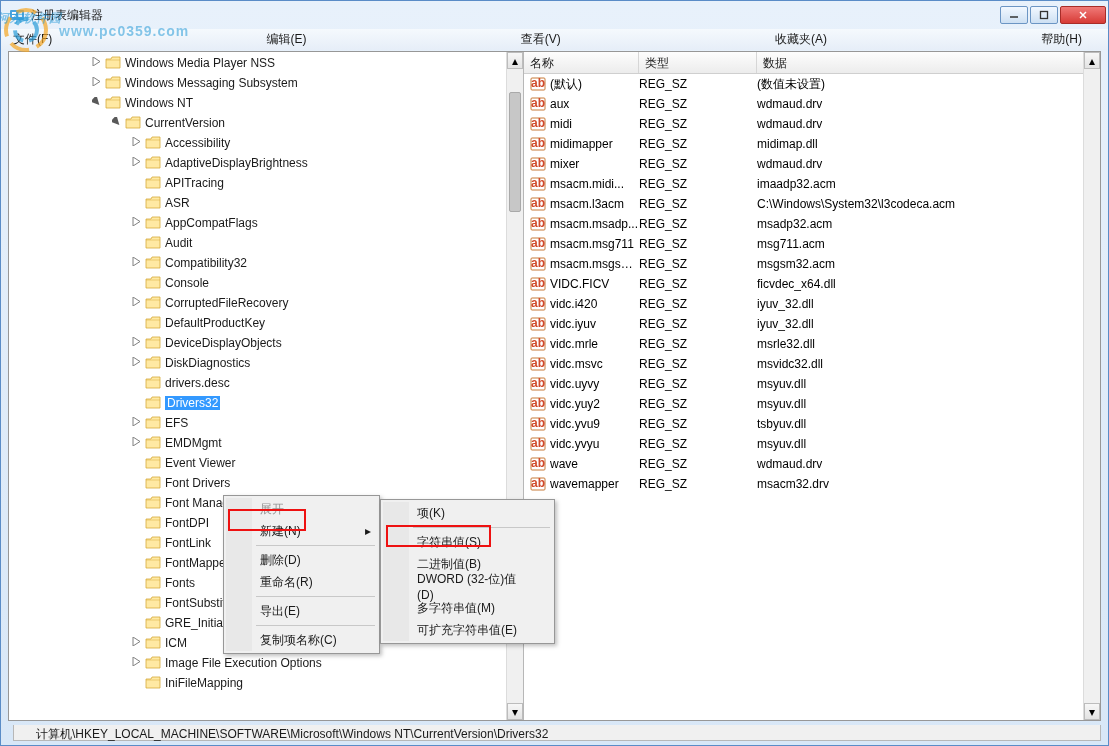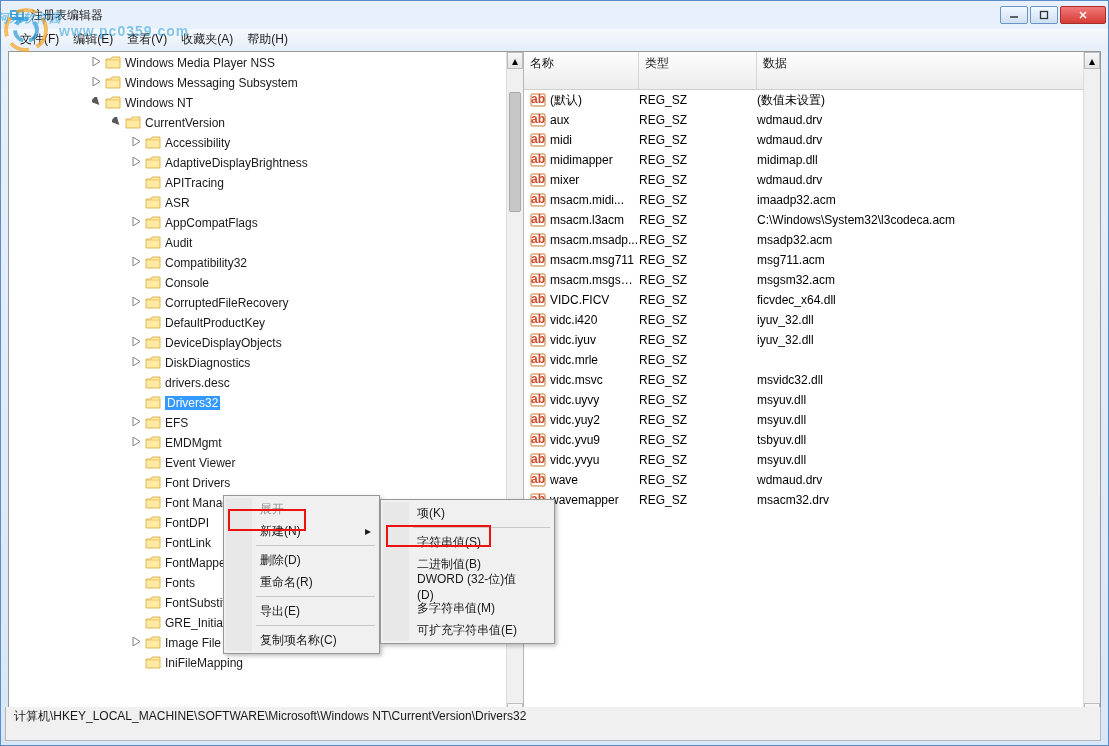--- a/index.html
+++ b/index.html
@@ -9,21 +9,21 @@
 .window { width: 1109px; height: 746px; border: 1px solid #5a8cc7; background: linear-gradient(#e8f1fb, #d8e7f7); position: relative; }
 .titlebar { height: 28px; display: flex; align-items: center; padding: 0 2px; }
 .titlebar .app-icon { width: 16px; height: 16px; margin: 0 6px; display:inline-block; }
 .titlebar .app-icon svg { width:16px; height:16px; }
 .titlebar .title { flex: 1; color: #1a1a1a; font-size: 12px; }
 .win-btns { display: flex; }
 .win-btns div { width: 28px; height: 18px; margin-left: 2px; border: 1px solid #6b95c4; border-radius: 2px; background: linear-gradient(#f2f8ff,#cde0f3); display:flex; align-items:center; justify-content:center; }
 .win-btns .close { width: 46px; background: linear-gradient(#f07a78,#d73b36); border-color:#a82c28; color:#fff; }
 .win-btns svg { width:10px; height:10px; }
 
-.menubar { height: 21px; background: linear-gradient(#f5f9fd,#e6eef8); display:flex; align-items:center; padding: 0 19px; color:#1a1a1a; }
+.menubar { height: 21px; background: linear-gradient(#f5f9fd,#e6eef8); display:flex; align-items:center; padding: 0 12px; color:#1a1a1a;justify-content:space-between; }
 .menubar span { margin-right: 14px; cursor: default; }
 
 
 .client { position:absolute; top:50px; left:7px; right:7px; bottom:24px; background:#fff; border:1px solid #979797; display:flex; }
 .tree-pane { width: 515px; border-right:1px solid #b7b7b7; overflow:hidden; position:relative; background:#fff; }
 .list-pane { flex:1; background:#fff; position:relative; overflow:hidden; }
 
 
 .tree { padding: 4px 0 4px 2px; }
 .tree-row { display:flex; align-items:flex-start; height:20px; white-space:nowrap; }
@@ -32,34 +32,34 @@
 .tree-row .folder { width:16px; height:14px; margin-right:4px; display:inline-block; }
 .tree-row .folder svg { width:16px; height:14px; }
 .tree-row .label { color:#1a1a1a; font-size:12px; }
 .tree-row.selected .label { background:#3399ff; color:#fff; padding:0 2px; }
 .tree-row.selected { }
 .indent-0 { padding-left: 80px; }
 .indent-1 { padding-left: 100px; }
 .indent-2 { padding-left: 120px; }
 
 
-.list-header { height:38px; background:linear-gradient(#fdfdfd,#ececec); border-bottom:1px solid #cfcfcf; display:flex; }
+.list-header { height:22px; background:linear-gradient(#fdfdfd,#ececec); border-bottom:1px solid #cfcfcf; display:flex; }
 .list-header .col { border-right:1px solid #d6d6d6; padding:3px 6px; color:#1a1a1a; }
 .col-name{ width:115px;} .col-type{ width:118px;} .col-data{ flex:1;}
 
 .list-body { }
 .list-row { display:flex; align-items:center; height:20px; }
 .list-row .ic { width:16px; height:16px; margin:0 4px 0 6px; display:inline-flex; }
 .list-row .ic svg{ width:16px; height:16px;}
 .list-row .n { width:89px; overflow:hidden; text-overflow:ellipsis; white-space:nowrap; }
 .list-row .t { width:118px; }
 .list-row .d { flex:1; }
 
 
-.statusbar { position:absolute; left:4px; right:7px; bottom:4px; height:34px; background:#f0f0f0; border:1px solid #b7b7b7; border-top:none; padding:1px 8px; color:#1a1a1a; }
+.statusbar { position:absolute; left:12px; right:7px; bottom:4px; height:16px; background:#f0f0f0; border:1px solid #b7b7b7; border-top:none; padding:1px 22px; color:#1a1a1a; }
 
 
 .ctx { position:absolute; background:#f0f0f0; border:1px solid #979797; box-shadow:2px 2px 4px rgba(0,0,0,0.25); padding:2px; }
 .ctx .gutter { position:absolute; left:2px; top:2px; bottom:2px; width:26px; background:#e8e8e8; }
 .ctx-item { position:relative; height:22px; display:flex; align-items:center; padding-left:34px; padding-right:20px; color:#1a1a1a; }
 .ctx-item.disabled { color:#969696; }
 .ctx-item .arrow { position:absolute; right:6px; }
 .ctx-sep { height:1px; background:#c8c8c8; margin:3px 2px 3px 30px; }
 
 
@@ -421,20 +421,32 @@
           <div class="tree-row indent-2">
             <span class="toggle">
               <svg viewBox="0 0 9 9">
                 <path d="M1 0 L8 4.5 L1 9 Z" fill="none" stroke="#808080" stroke-width="1"></path>
               </svg>
             </span>
             <span class="folder"><svg viewBox="0 0 16 14">
                 <path d="M1 3 L6 3 L7 1 L15 1 L15 12 L1 12 Z" fill="#ffe9a3" stroke="#d6a93a" stroke-width="0.8"></path>
                 <path d="M1 4 L15 4" stroke="#d6a93a" stroke-width="0.5"></path>
               </svg></span>
+            <span class="label">ICM</span>
+          </div>
+          <div class="tree-row indent-2">
+            <span class="toggle">
+              <svg viewBox="0 0 9 9">
+                <path d="M1 0 L8 4.5 L1 9 Z" fill="none" stroke="#808080" stroke-width="1"></path>
+              </svg>
+            </span>
+            <span class="folder"><svg viewBox="0 0 16 14">
+                <path d="M1 3 L6 3 L7 1 L15 1 L15 12 L1 12 Z" fill="#ffe9a3" stroke="#d6a93a" stroke-width="0.8"></path>
+                <path d="M1 4 L15 4" stroke="#d6a93a" stroke-width="0.5"></path>
+              </svg></span>
             <span class="label">Image File Execution Options</span>
           </div>
           <div class="tree-row indent-2">
             <span class="toggle"></span>
             <span class="folder"><svg viewBox="0 0 16 14">
                 <path d="M1 3 L6 3 L7 1 L15 1 L15 12 L1 12 Z" fill="#ffe9a3" stroke="#d6a93a" stroke-width="0.8"></path>
                 <path d="M1 4 L15 4" stroke="#d6a93a" stroke-width="0.5"></path>
               </svg></span>
             <span class="label">IniFileMapping</span>
           </div>
@@ -598,20 +610,21 @@
           </div>
           <div class="list-row">
             <span class="ic">
               <svg viewBox="0 0 16 16">
                 <rect x="1" y="2" width="14" height="12" rx="1" fill="#fff" stroke="#c77b39"></rect>
                 <text x="8" y="11" font-size="8" text-anchor="middle" fill="#d04a2a" font-weight="bold">ab</text>
               </svg>
             </span>
             <span class="n">vidc.mrle</span>
             <span class="t">REG_SZ</span>
+            <span class="d">msrle32.dll</span>
           </div>
           <div class="list-row">
             <span class="ic">
               <svg viewBox="0 0 16 16">
                 <rect x="1" y="2" width="14" height="12" rx="1" fill="#fff" stroke="#c77b39"></rect>
                 <text x="8" y="11" font-size="8" text-anchor="middle" fill="#d04a2a" font-weight="bold">ab</text>
               </svg>
             </span>
             <span class="n">vidc.msvc</span>
             <span class="t">REG_SZ</span>

